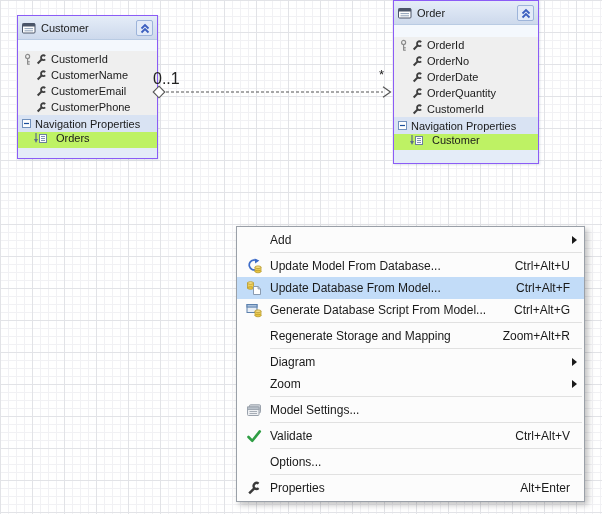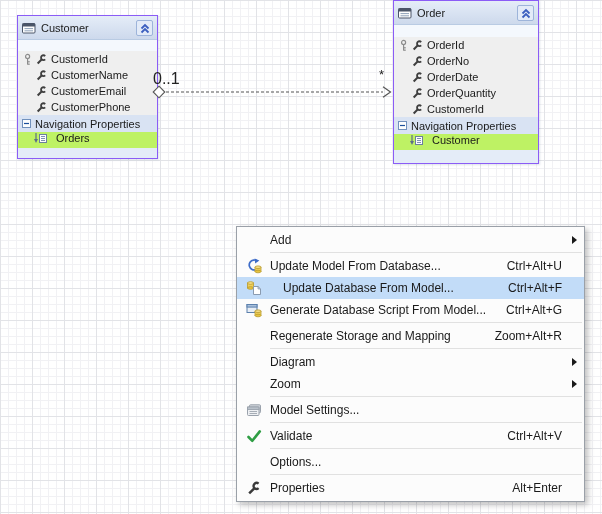--- a/index.html
+++ b/index.html
@@ -31,24 +31,24 @@
   .nav-row{height:16px;display:flex;align-items:flex-start;background:#bef264;padding-left:15px;gap:9px;}
   .entity-bottom{height:10px;background:#e4ecf8;}
   
   .assoc-svg{position:absolute;left:150px;top:62px;}
   .mult-label{position:absolute;font-size:16px;color:#222;}
   
   .context-menu{position:absolute;left:236px;top:226px;width:349px;box-sizing:border-box;
                 background:#fcfcfc;border:1px solid #9aa0a8;box-shadow:3px 3px 6px rgba(0,0,0,.25);
                 padding:2px 0;font-size:12px;}
   .menu-item{height:22px;display:flex;align-items:center;cursor:default;}
-  .menu-item.highlighted{background:#c2dcf8;gap:13px;}
+  .menu-item.highlighted{background:#c2dcf8;}
   .icon-slot{width:33px;display:flex;align-items:center;justify-content:center;flex:none;}
   .mi-label{flex:1;white-space:nowrap;}
-  .mi-shortcut{margin-right:22px;white-space:nowrap;}
+  .mi-shortcut{margin-right:14px;white-space:nowrap;}
   .submenu-arrow{width:0;height:0;border-left:5px solid #1a1a1a;border-top:4px solid transparent;
                  border-bottom:4px solid transparent;margin-right:7px;}
   .menu-sep{height:1px;background:#e1e1e1;margin:1px 2px 2px 33px;}
 </style>
 </head>
 <body>
 
 <div class="entity" style="left:17px;top:15px;width:139px;">
   <div class="entity-header">
     <span class="wr">

